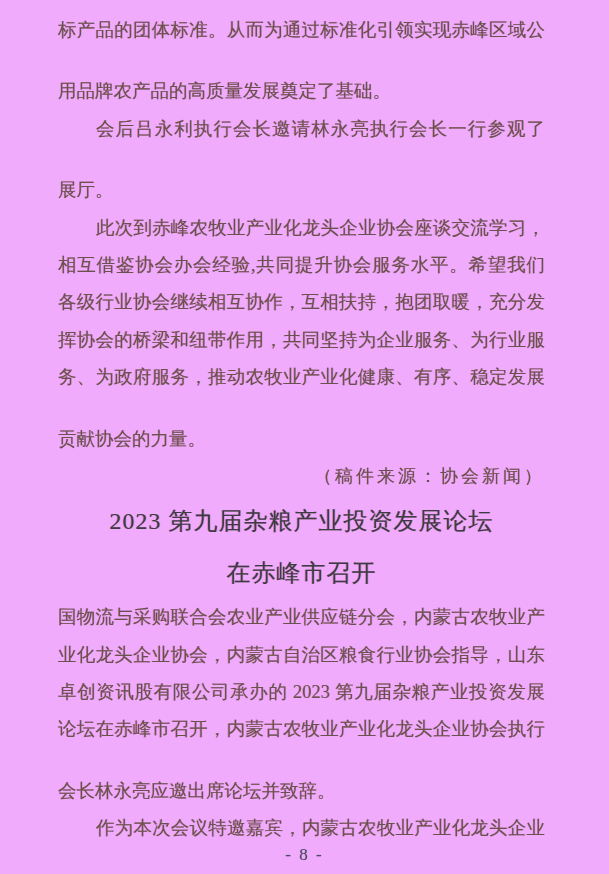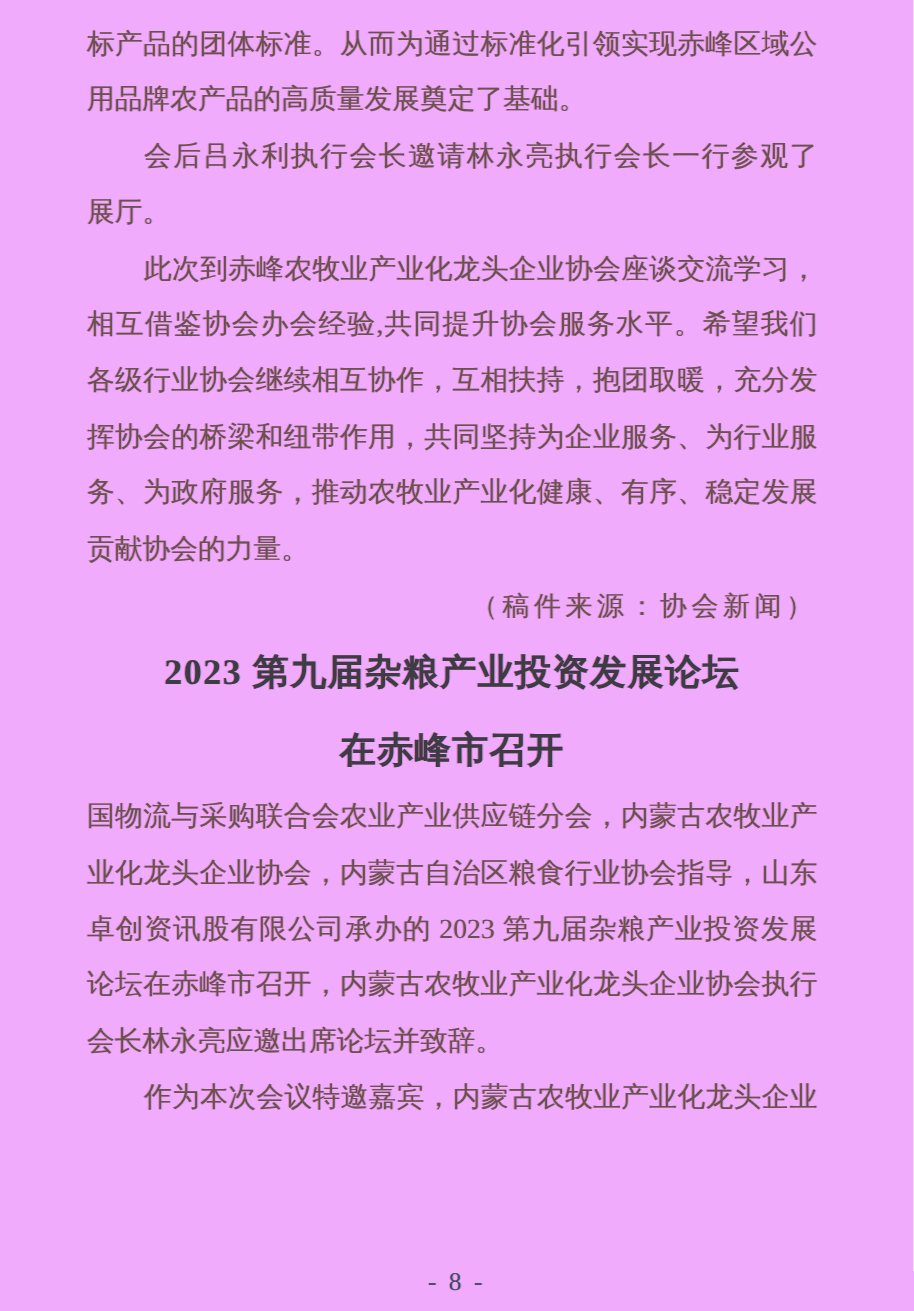--- a/index.html
+++ b/index.html
@@ -27,39 +27,40 @@
     font-size: 18.5px;
     color: #6a514d;
     text-align: justify;
     text-align-last: justify;
     white-space: nowrap;
     text-shadow: -0.6px 0 0 rgba(190, 70, 55, 0.35), 0.6px 0 0 rgba(75, 105, 185, 0.25);
   }
   .line.last {
     text-align: right;
     text-align-last: left;
+    margin-top: 24px;
   }
   .line.ind {
     text-indent: 38px;
   }
   .source-note {
     height: 37.4px;
     line-height: 37.4px;
     font-size: 18px;
     color: #6a514d;
     text-align: right;
     text-align-last: right;
     letter-spacing: 3px;
     text-shadow: -0.6px 0 0 rgba(190, 70, 55, 0.35), 0.6px 0 0 rgba(75, 105, 185, 0.25);
   }
   .title-line {
     height: 52px;
     line-height: 52px;
     font-size: 24px;
-    font-weight: bold;
+    font-weight: normal;
     color: #3d3c44;
     text-align: center;
     text-align-last: center;
     letter-spacing: 1px;
     text-shadow: -0.7px 0 0 rgba(185, 60, 50, 0.4), 0.7px 0 0 rgba(70, 100, 180, 0.3);
   }
   .page-number {
     position: absolute;
     left: 0;
     top: 844px;

